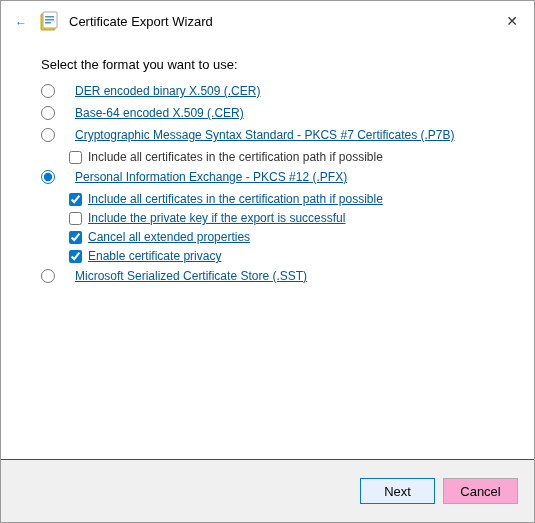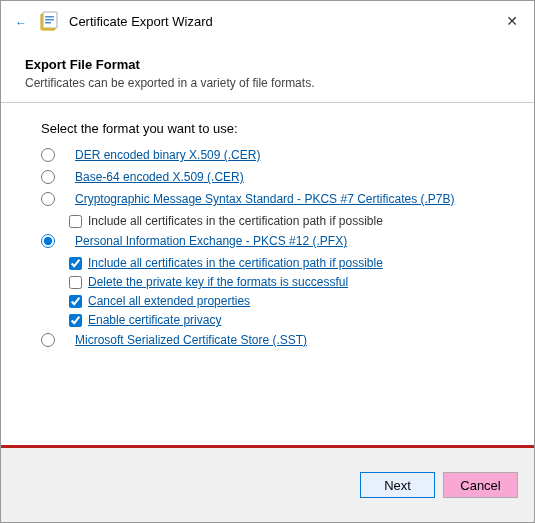--- a/index.html
+++ b/index.html
@@ -135,22 +135,22 @@
     .checkbox-label {
       font-size: 12px;
       color: #0058a3;
       text-decoration: underline;
     }
     .checkbox-label.normal {
       text-decoration: none;
       color: #333;
     }
     .footer {
-      border-top: 3px solid #b91c1c;
-      padding: 24px 16px;
+      border-top: 1px solid #b91c1c;
+      padding: 18px 16px;
       display: flex;
       justify-content: flex-end;
       gap: 8px;
       background: #f0f0f0;
     }
     .btn {
       min-width: 75px;
       height: 26px;
       padding: 0 12px;
       font-size: 13px;
@@ -182,24 +182,20 @@
           <rect x="6" y="12" width="6" height="1.5" rx="0.5" fill="#4a90d9"></rect>
         </svg>
       </div>
       <span class="title-text">Certificate Export Wizard</span>
     </div>
     <div class="close-btn">✕</div>
   </div>
 
   <div class="content">
 
-    <div class="header-section">
-      <div class="header-title">Export File Format</div>
-      <div class="header-desc">Certificates can be exported in a variety of file formats.</div>
-    </div>
 
     <div class="main-section">
       <div class="section-label">Select the format you want to use:</div>
 
       <div class="radio-item">
         <input type="radio" name="format" id="der" style="">
         <label class="radio-label" for="der">DER encoded binary X.509 (.CER)</label>
       </div>
 
       <div class="radio-item">
@@ -224,21 +220,21 @@
         <label class="radio-label" for="pfx">Personal Information Exchange - PKCS #12 (.PFX)</label>
       </div>
 
       <div class="checkbox-group">
         <div class="checkbox-item">
           <input type="checkbox" id="include_certs" checked="" style="">
           <label class="checkbox-label" for="include_certs">Include all certificates in the certification path if possible</label>
         </div>
         <div class="checkbox-item">
           <input type="checkbox" id="delete_key" style="">
-          <label class="checkbox-label" for="delete_key">Delete the private key if the formats is successful</label>
+          <label class="checkbox-label" for="delete_key">Include the private key if the export is successful</label>
         </div>
         <div class="checkbox-item">
           <input type="checkbox" id="export_props" checked="" style="">
           <label class="checkbox-label" for="export_props">Cancel all extended properties</label>
         </div>
         <div class="checkbox-item">
           <input type="checkbox" id="cert_privacy" checked="" style="">
           <label class="checkbox-label" for="cert_privacy">Enable certificate privacy</label>
         </div>
       </div>

